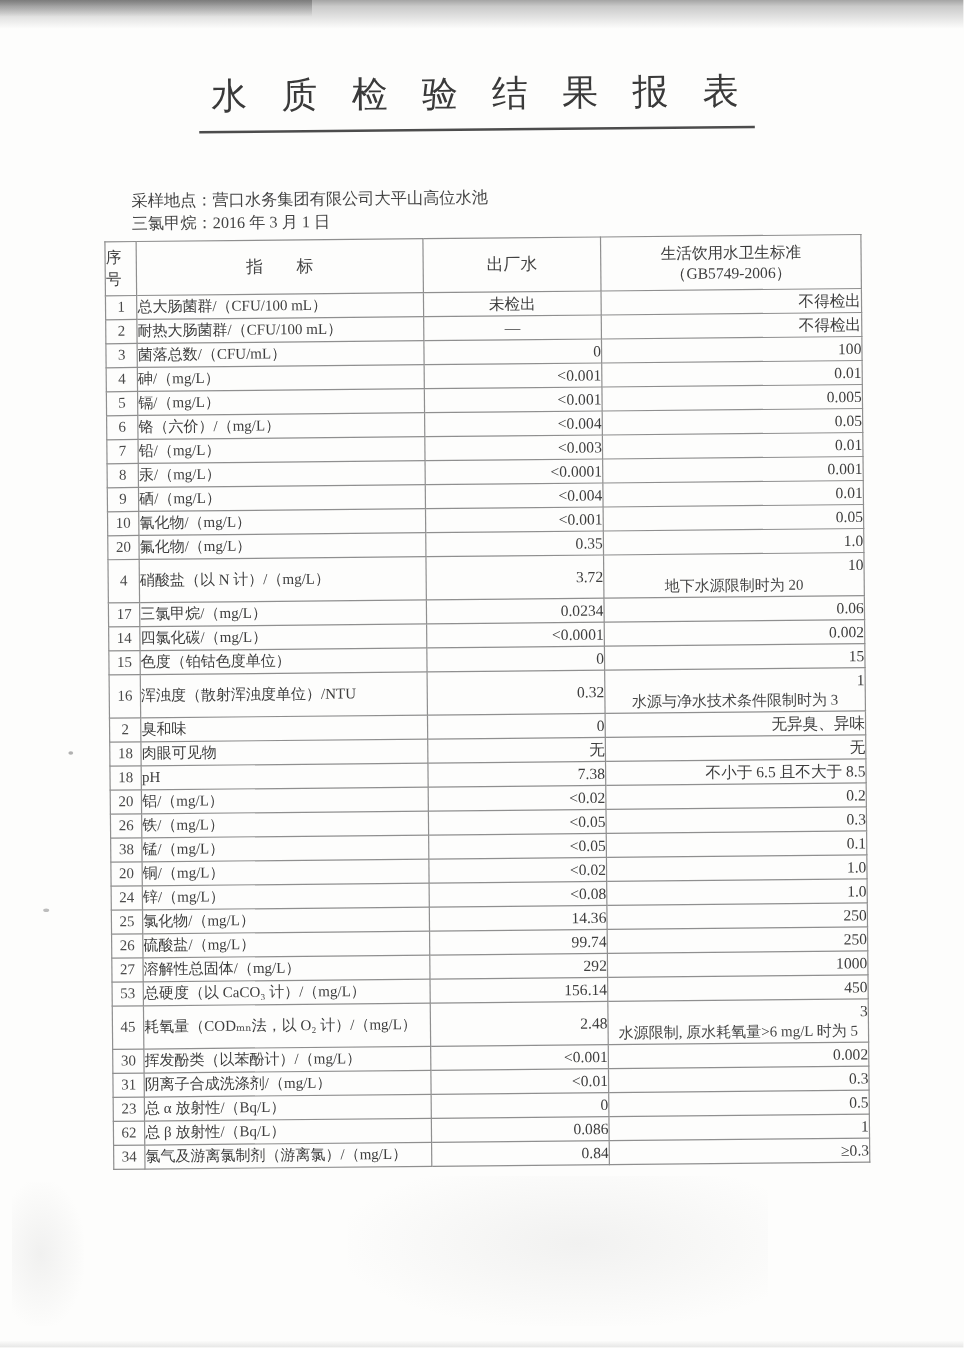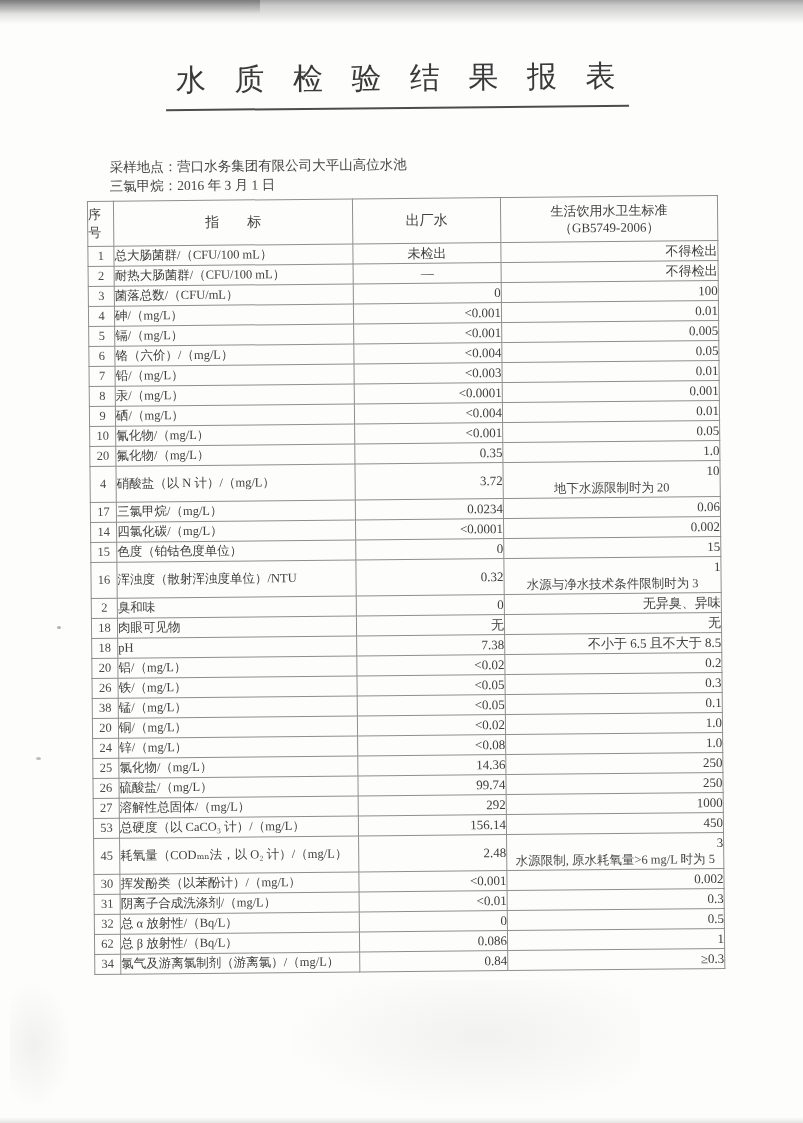--- a/index.html
+++ b/index.html
@@ -328,21 +328,21 @@
           <td class="c-fac">&lt;0.001</td>
           <td class="c-std">0.002</td>
         </tr>
         <tr>
           <td class="c-no">31</td>
           <td class="c-ind">阴离子合成洗涤剂/（mg/L）</td>
           <td class="c-fac">&lt;0.01</td>
           <td class="c-std">0.3</td>
         </tr>
         <tr>
-          <td class="c-no">32</td>
+          <td class="c-no">23</td>
           <td class="c-ind">总 α 放射性/（Bq/L）</td>
           <td class="c-fac">0</td>
           <td class="c-std">0.5</td>
         </tr>
         <tr>
           <td class="c-no">62</td>
           <td class="c-ind">总 β 放射性/（Bq/L）</td>
           <td class="c-fac">0.086</td>
           <td class="c-std">1</td>
         </tr>

